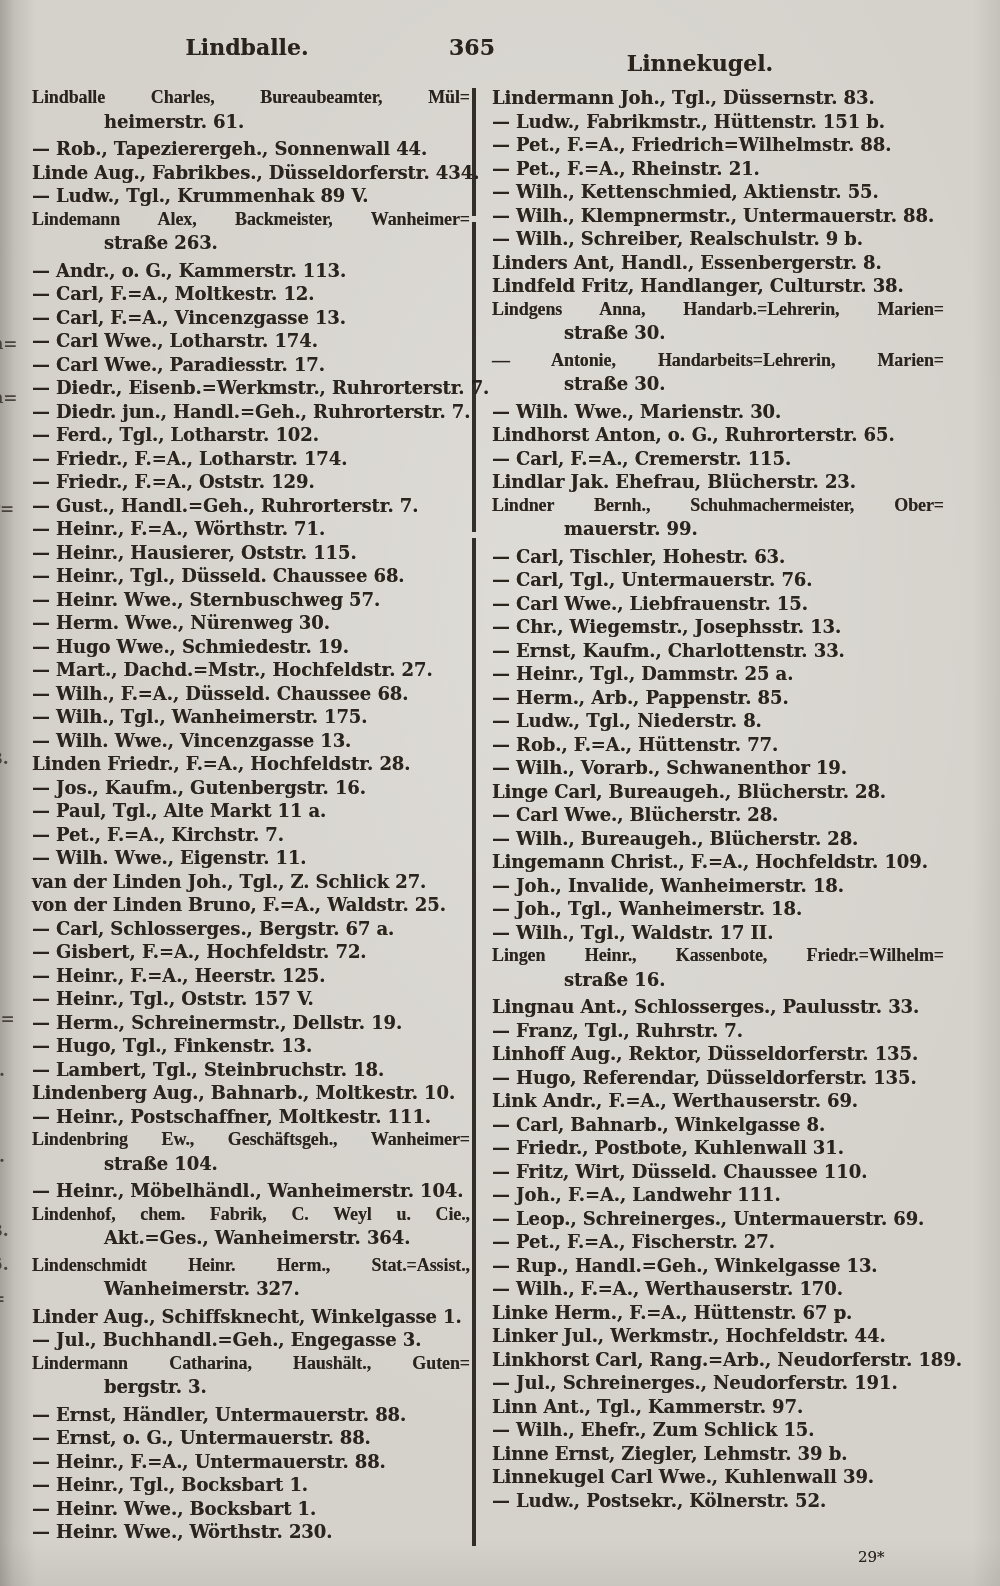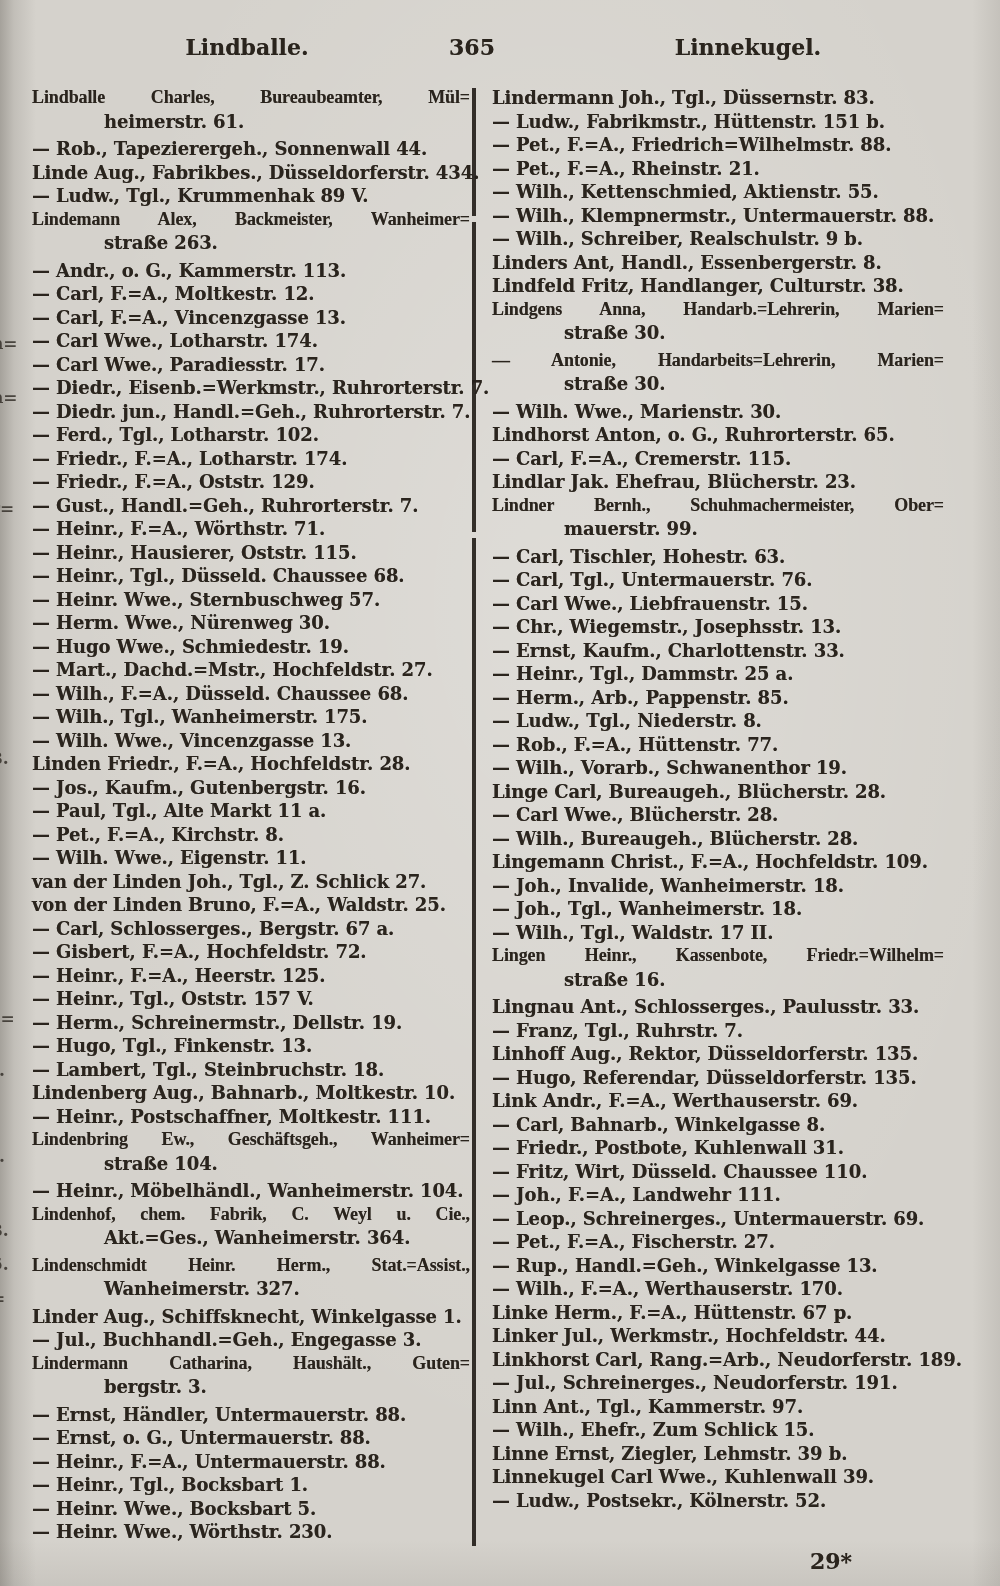--- a/index.html
+++ b/index.html
@@ -25,21 +25,21 @@
   
   .running-head{position:absolute;top:34px;left:0;width:100%;height:30px;}
   .running-head span{
     position:absolute;
     font-size:22px;font-weight:bold;
     text-shadow:0 0 0.5px rgba(42,36,29,0.55);
     white-space:nowrap;
   }
   .head-left{left:247px;transform:translateX(-50%);}
   .page-num{left:472px;transform:translateX(-50%);}
-  .head-right{left:748px;transform:translateX(-50%);}
+  .head-right{left:700px;transform:translateX(-50%);margin-top:16px;}
 
   
   .col{
     position:absolute;top:86px;
     font-size:18px;line-height:23.5px;font-weight:bold;
     letter-spacing:-0.1px;
     text-shadow:0 0 0.5px rgba(42,36,29,0.5);
   }
   .col-left{left:32px;width:438px;}
   .col-right{left:492px;width:452px;}
@@ -62,22 +62,22 @@
   }
 
   
   .edge-frag{
     position:absolute;left:-9px;width:26px;
     font-size:17px;font-weight:bold;color:#35302a;
     opacity:0.85;white-space:nowrap;
   }
 
   .footer-mark{
-    position:absolute;left:810px;top:1548px;
-    font-size:22px;font-weight:bold;
+    position:absolute;left:858px;top:1548px;
+    font-size:15px;font-weight:normal;
     text-shadow:0 0 0.5px rgba(42,36,29,0.5);
   }
 </style>
 </head>
 <body>
 
 <div class="page">
 
   <div id="edge-fragments">
       <div class="edge-frag" style="top: 333px;">n=</div>
@@ -182,21 +182,21 @@
       <div class="entry">
         <div class="line">Linden Friedr., F.=A., Hochfeldstr. 28.</div>
       </div>
       <div class="entry">
         <div class="line">— Jos., Kaufm., Gutenbergstr. 16.</div>
       </div>
       <div class="entry">
         <div class="line">— Paul, Tgl., Alte Markt 11 a.</div>
       </div>
       <div class="entry">
-        <div class="line">— Pet., F.=A., Kirchstr. 8.</div>
+        <div class="line">— Pet., F.=A., Kirchstr. 7.</div>
       </div>
       <div class="entry">
         <div class="line">— Wilh. Wwe., Eigenstr. 11.</div>
       </div>
       <div class="entry">
         <div class="line">van der Linden Joh., Tgl., Z. Schlick 27.</div>
       </div>
       <div class="entry">
         <div class="line">von der Linden Bruno, F.=A., Waldstr. 25.</div>
       </div>
@@ -258,21 +258,21 @@
       <div class="entry">
         <div class="line">— Ernst, o. G., Untermauerstr. 88.</div>
       </div>
       <div class="entry">
         <div class="line">— Heinr., F.=A., Untermauerstr. 88.</div>
       </div>
       <div class="entry">
         <div class="line">— Heinr., Tgl., Bocksbart 1.</div>
       </div>
       <div class="entry">
-        <div class="line">— Heinr. Wwe., Bocksbart 5.</div>
+        <div class="line">— Heinr. Wwe., Bocksbart 1.</div>
       </div>
       <div class="entry">
         <div class="line">— Heinr. Wwe., Wörthstr. 230.</div>
       </div>
     </div>
 
   <div class="divider"></div>
 
   <div class="col col-right" id="col-right">
       <div class="entry">

